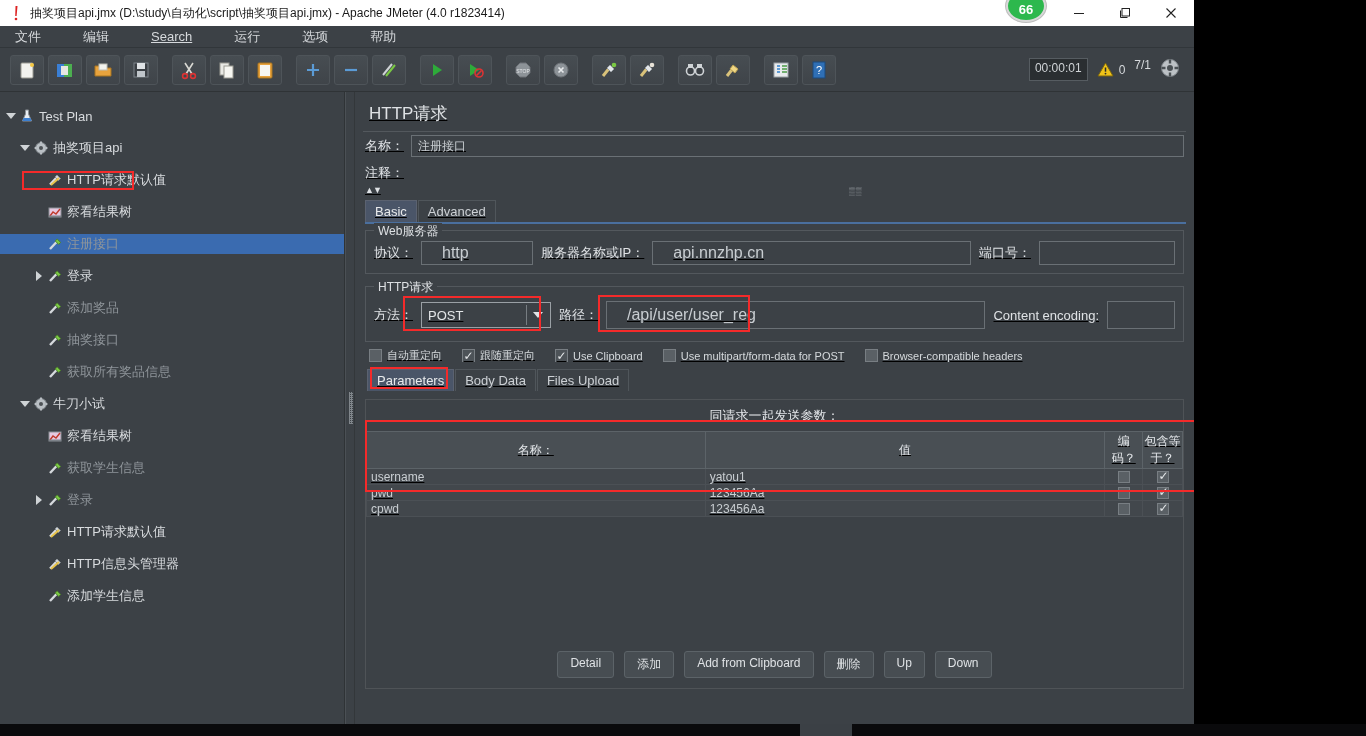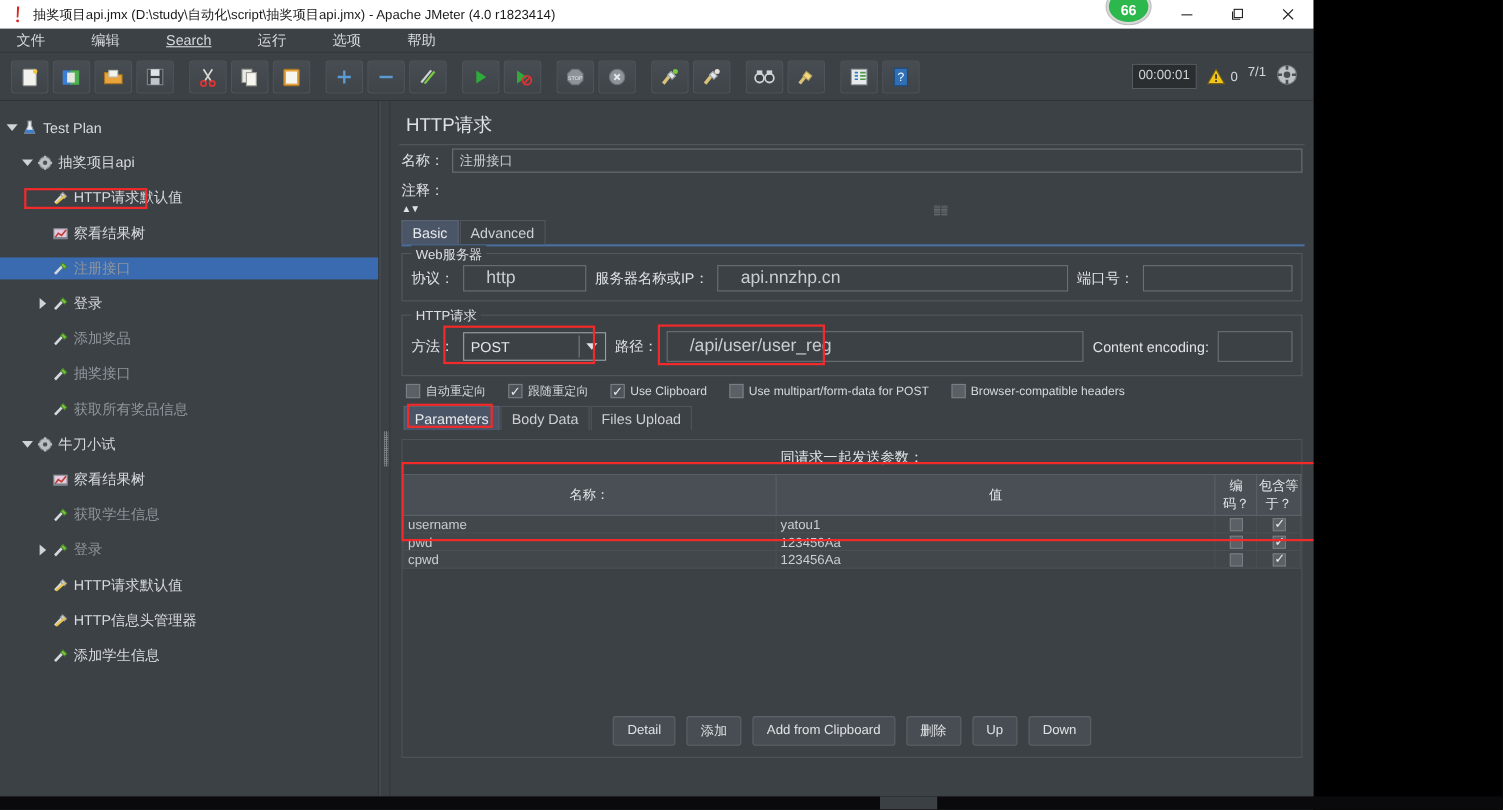--- a/index.html
+++ b/index.html
@@ -61,21 +61,21 @@
   
   .body-split { display: flex; height: 632px; }
   .tree-pane { width: 345px; background: #3c4146; overflow: hidden; position: relative;
                border-right: 1px solid #2f3336; }
   .splitter { width: 10px; background: #3c4146; position: relative;
               border-left: 1px solid #4b5055; border-right: 1px solid #33373a; }
   .splitter .grip { position: absolute; top: 300px; left: 3px; width: 4px; height: 32px;
     background-image: repeating-linear-gradient(0deg, #8d9398 0 1px, transparent 1px 2px),
                       repeating-linear-gradient(90deg, #8d9398 0 1px, transparent 1px 2px);
     background-size: 2px 2px; opacity: .85; }
-  .right-pane { flex: 1; background: #3c4146; position: relative; overflow: hidden; }
+  .right-pane { flex: 1; background: #3c4146; position: relative; overflow: hidden; text-decoration: underline; }
 
   
   .tree { padding-top: 2px; }
   .trow { height: 20px; display: flex; align-items: center; position: relative; white-space: nowrap; margin-top: 12px; }
   .trow.sel { background: #3a6bb0; }
   .twist { width: 14px; flex: 0 0 14px; display: flex; align-items: center; justify-content: center; }
   .twist i { display: block; width: 0; height: 0; }
   .twist.down i { border-left: 5px solid transparent; border-right: 5px solid transparent; border-top: 6px solid #cfd3d6; }
   .twist.right i { border-top: 5px solid transparent; border-bottom: 5px solid transparent; border-left: 6px solid #cfd3d6; }
   .ticon { width: 18px; flex: 0 0 18px; display: flex; align-items: center; justify-content: center; }

